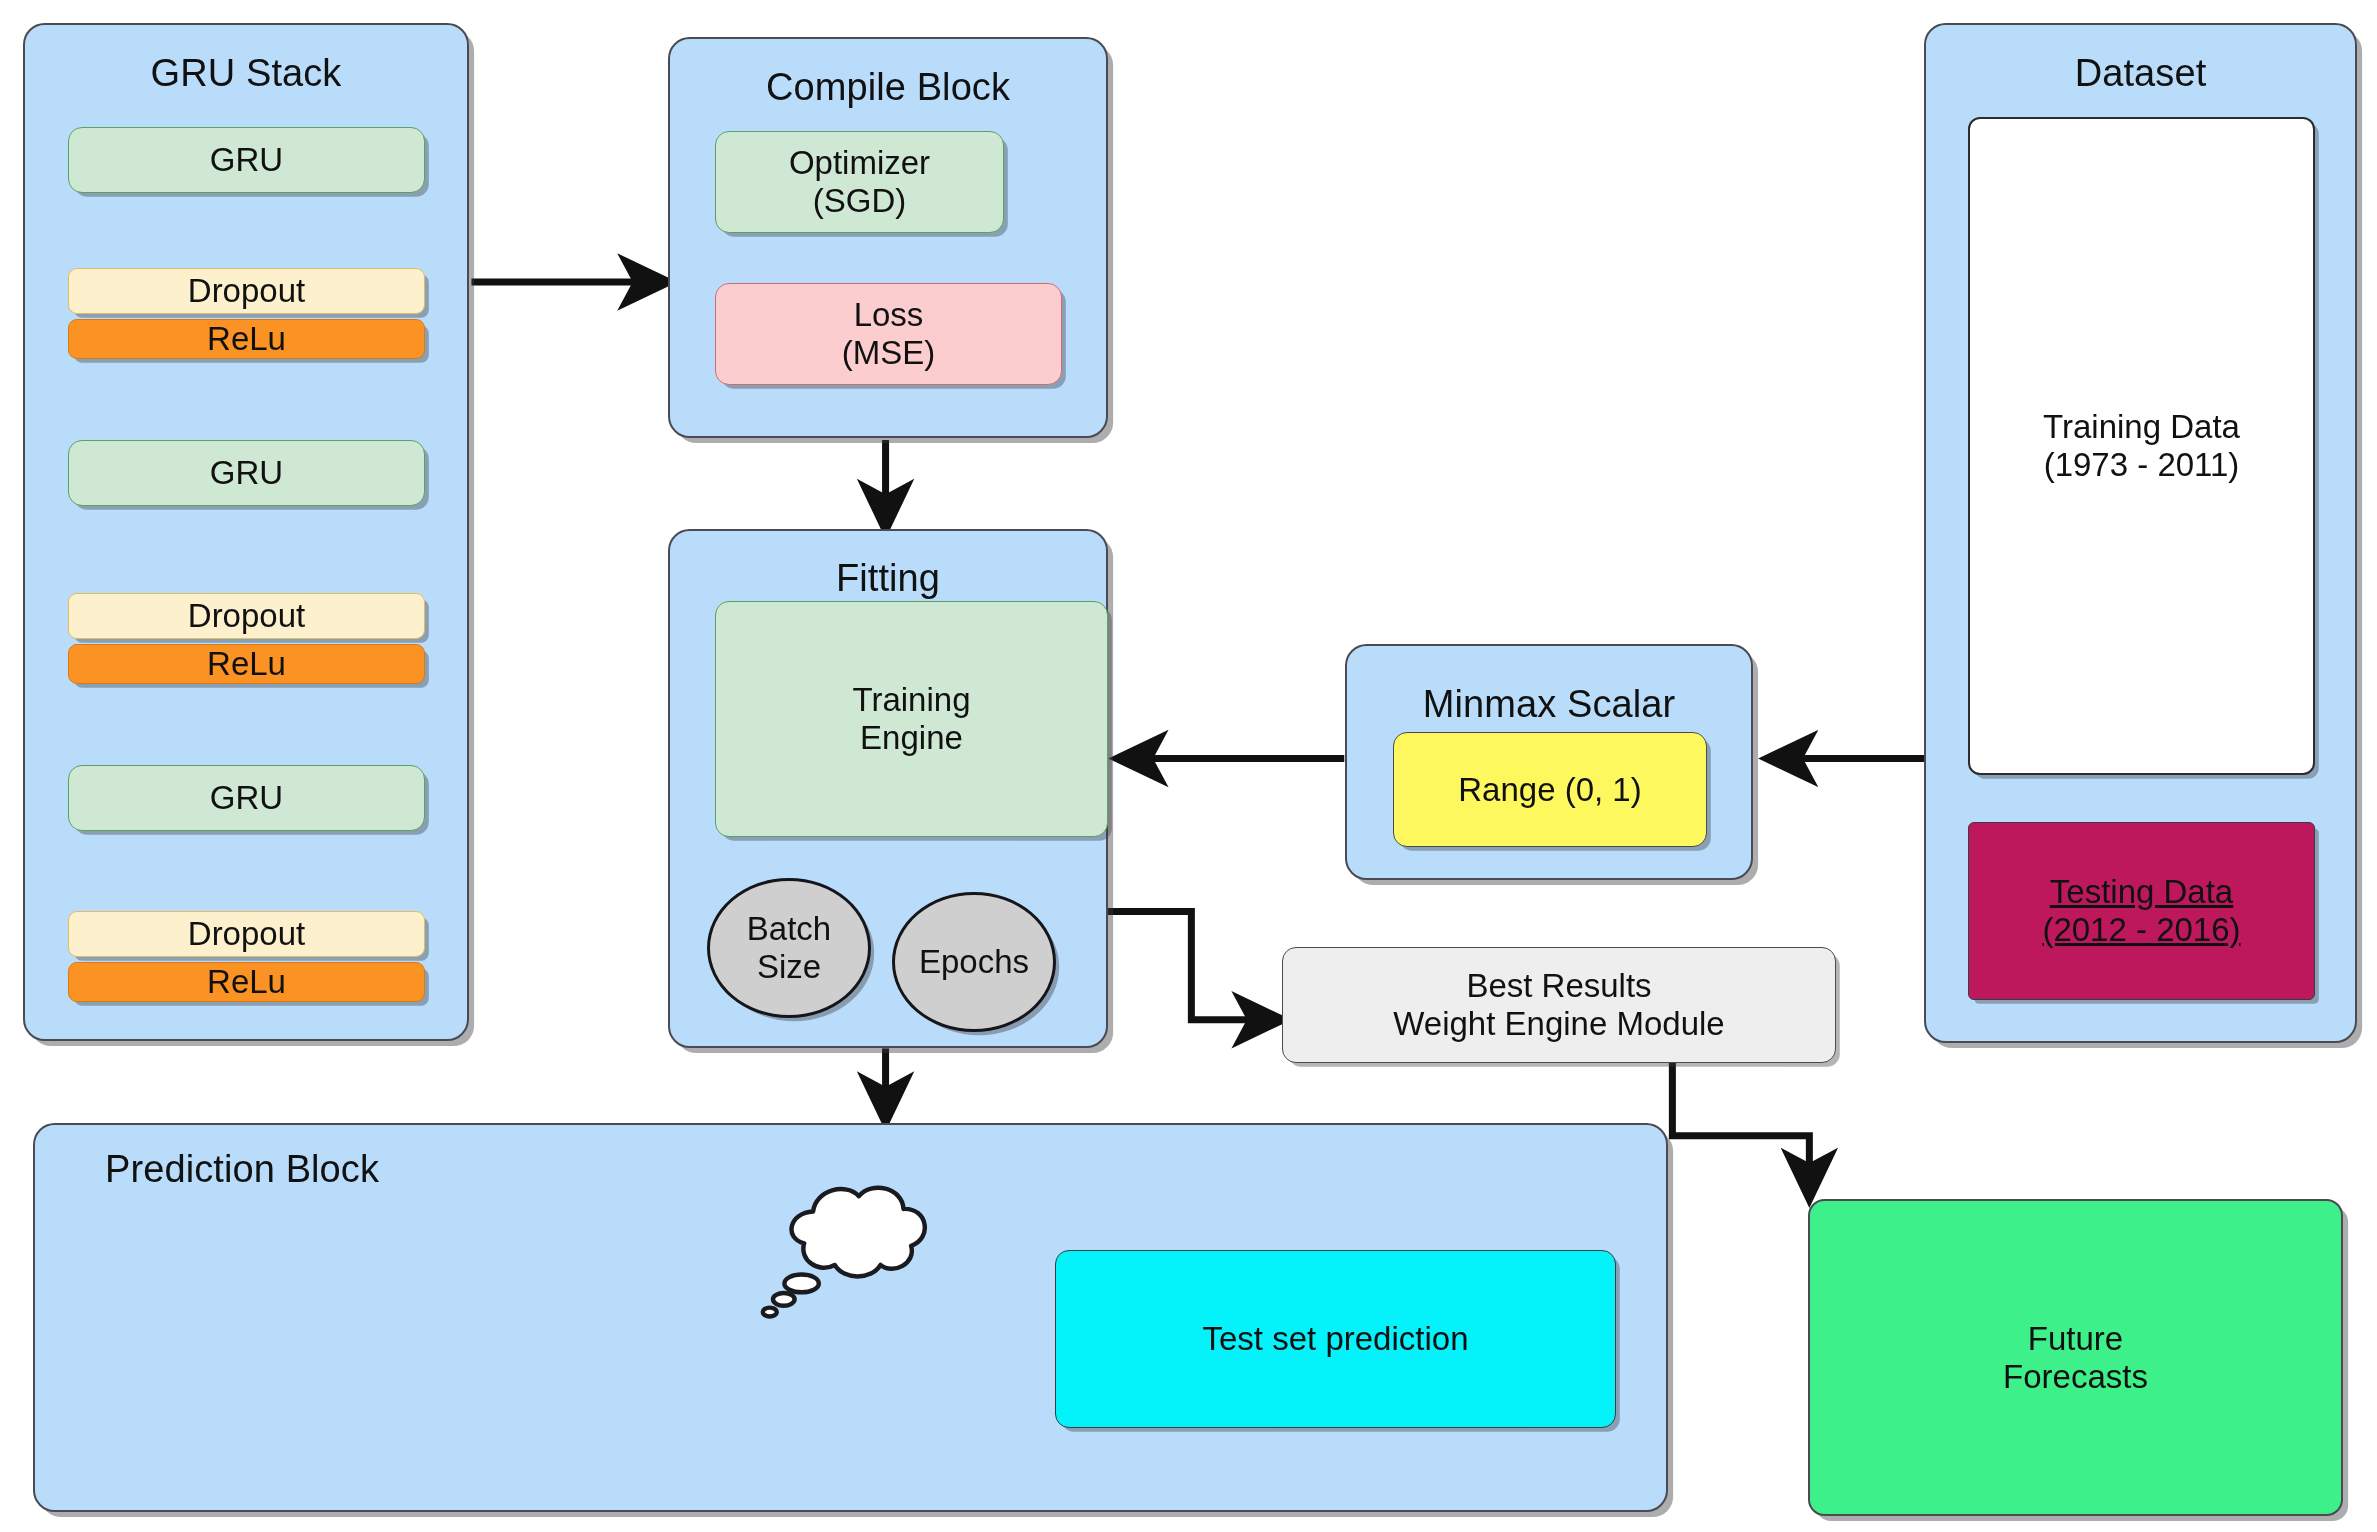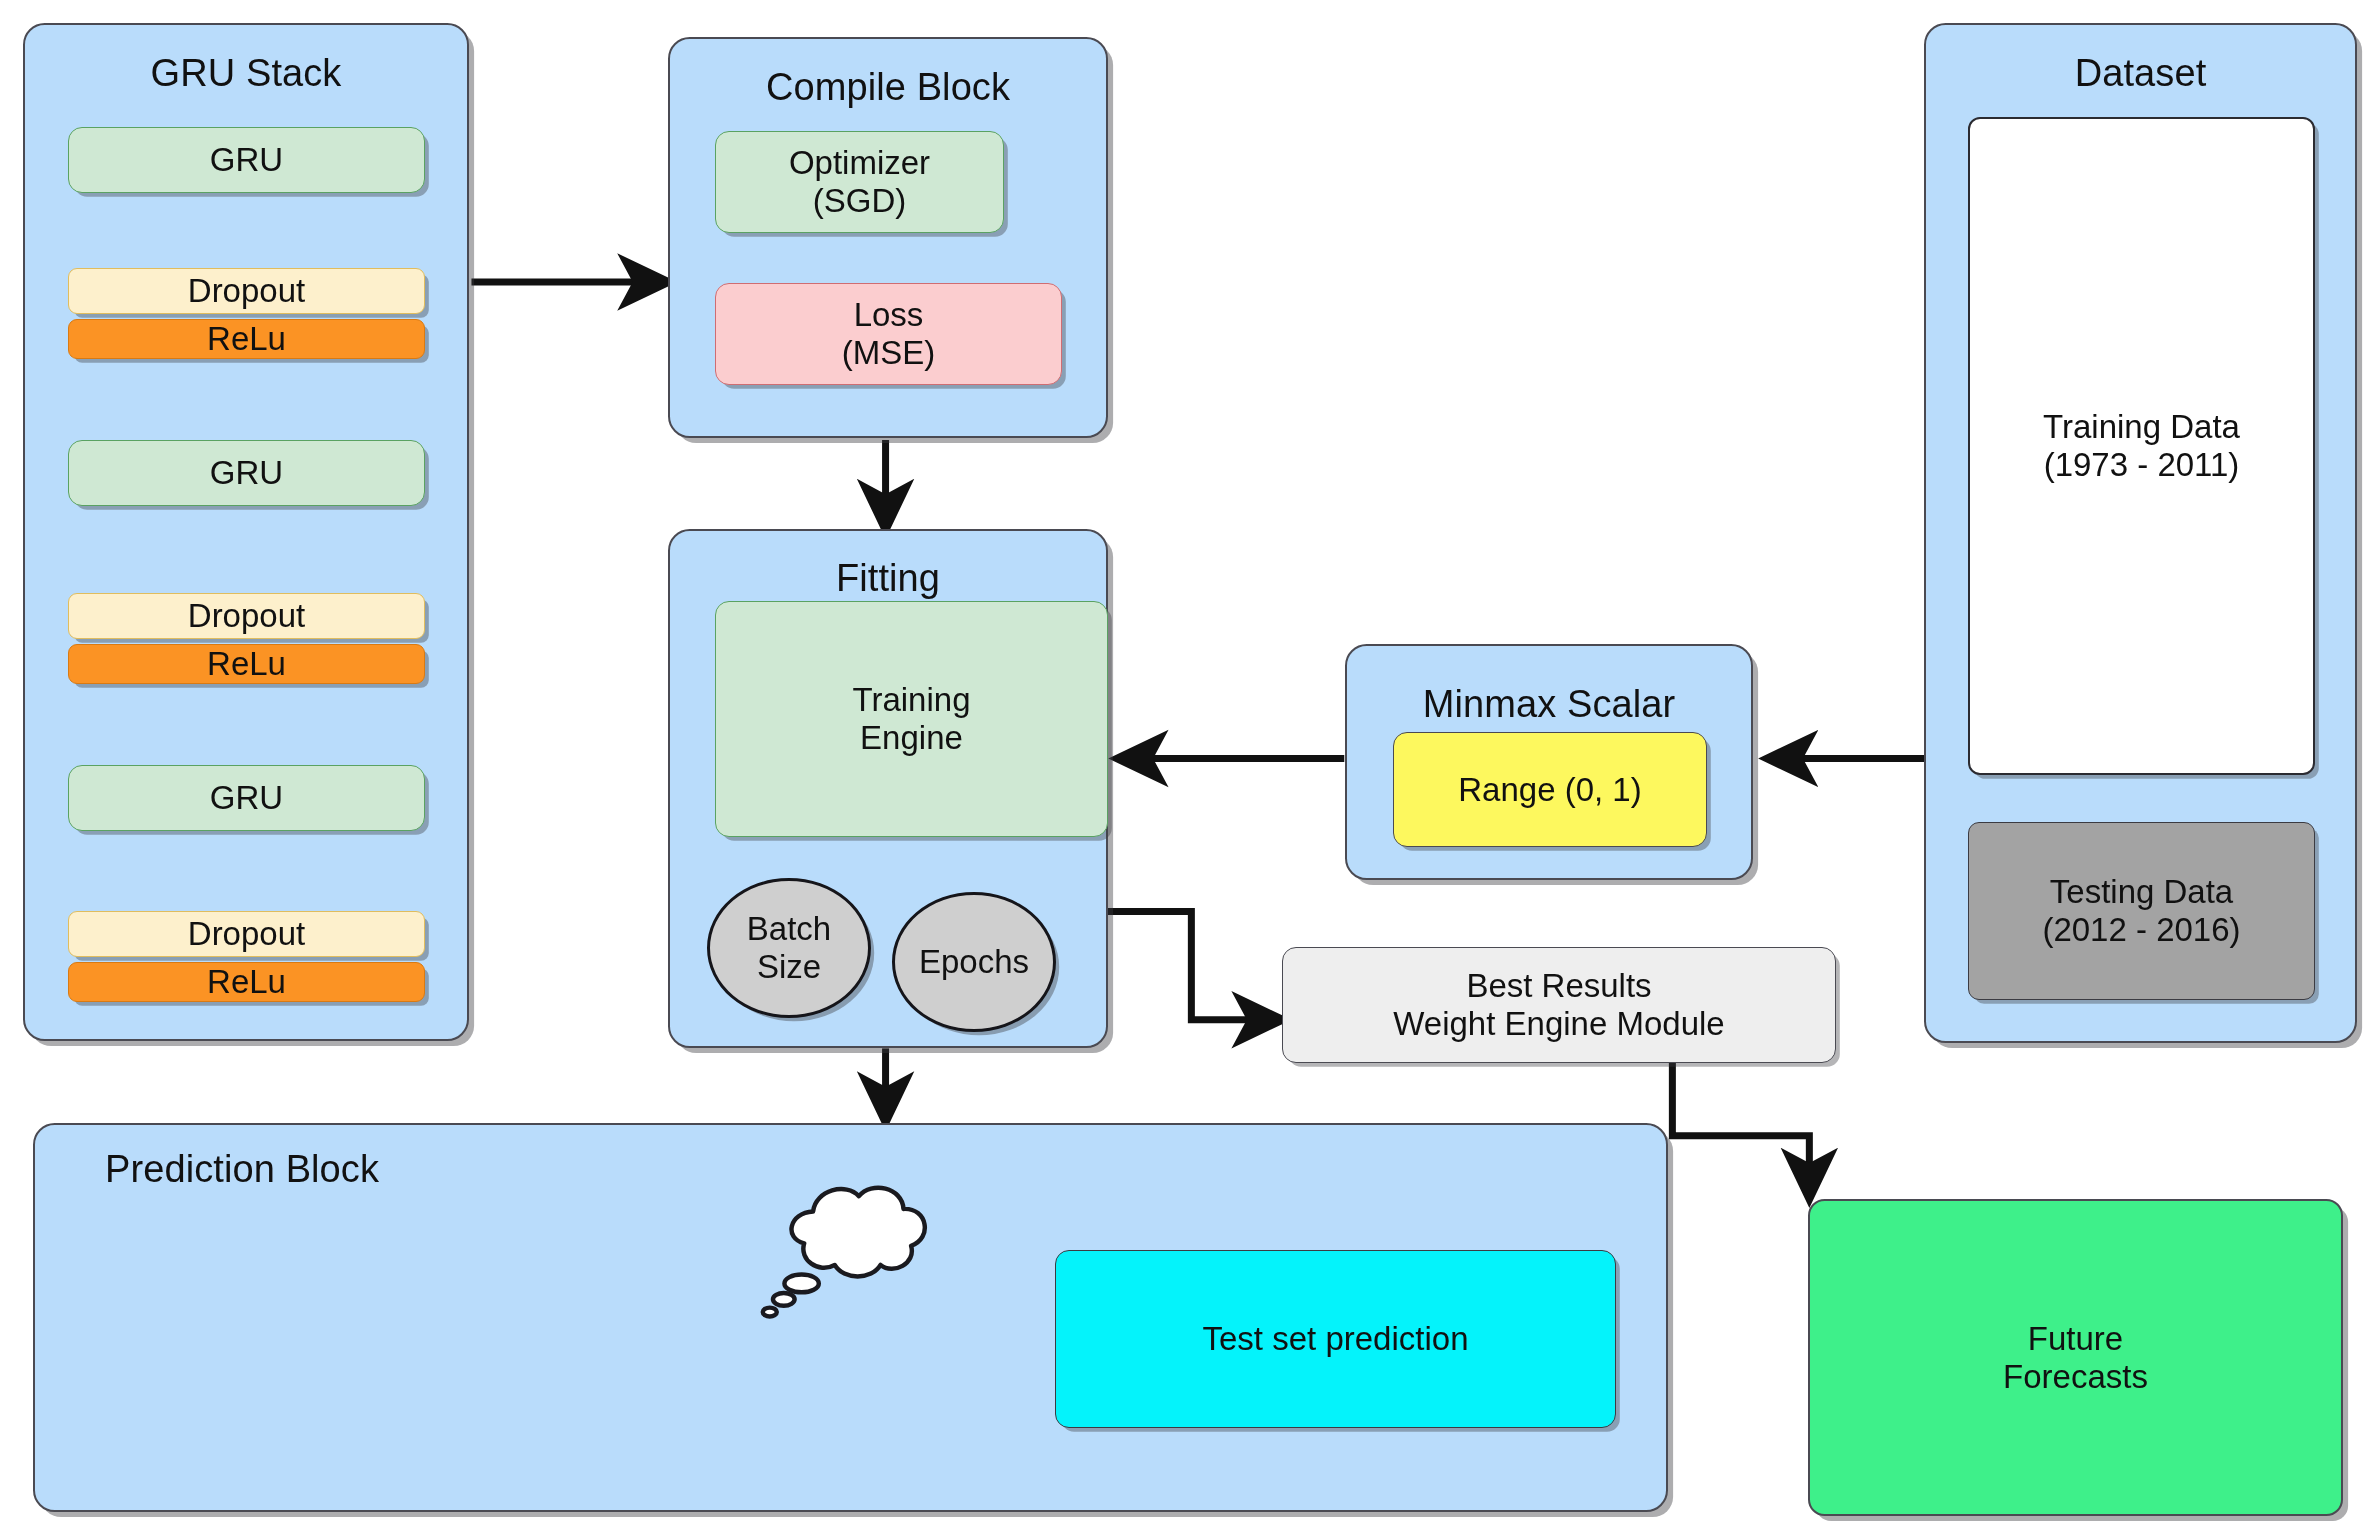--- a/index.html
+++ b/index.html
@@ -23,21 +23,21 @@
   .leaf{
     display:flex;align-items:center;justify-content:center;text-align:center;
     font-size:33px;color:#111;line-height:1.14;
     box-shadow:5.1px 5.1px 0 -1.3px rgba(60,60,65,.38);
   }
   .green{background:#cfe8d3;border:1.9px solid #5aa262;border-radius:14px;}
   .pink {background:#fbcdcf;border:1.9px solid #cf6d72;border-radius:14px;}
   .cream{background:#fdf0cc;border:1.9px solid #e0bd5e;border-radius:9px;}
   .orange{background:#fb9324;border:1.9px solid #d97a12;border-radius:9px;}
   .yellow{background:#fdf85e;border:1.9px solid #4a4a52;border-radius:14px;}
-  .grey {background:#a3a3a3;border:1.9px solid #3b3b42;border-radius:11px;}
+  .grey {background:#be185d;border:1.9px solid #3b3b42;border-radius:6px;text-decoration:underline;}
   .lgrey{background:#eeeeee;border:1.9px solid #4a4a52;border-radius:14px;}
   .white{background:#ffffff;border:2.5px solid #2b2b31;border-radius:12px;}
   .cyan {background:#04f3fb;border:1.9px solid #3b3b42;border-radius:14px;}
   .mint {background:#3ef08a;border:2.5px solid #4a4a52;border-radius:16.6px;
          box-shadow:6.4px 6.4px 0 -1.3px rgba(60,60,65,.42);}
   .ellipse{background:#cfcfcf;border:3.2px solid #15151a;border-radius:50%;
            box-shadow:5.1px 5.1px 0 -1.9px rgba(60,60,65,.40);}
 
   svg.edges{position:absolute;left:0;top:0;width:2377px;height:1533px;pointer-events:none;}
   .cloud{position:absolute;}

